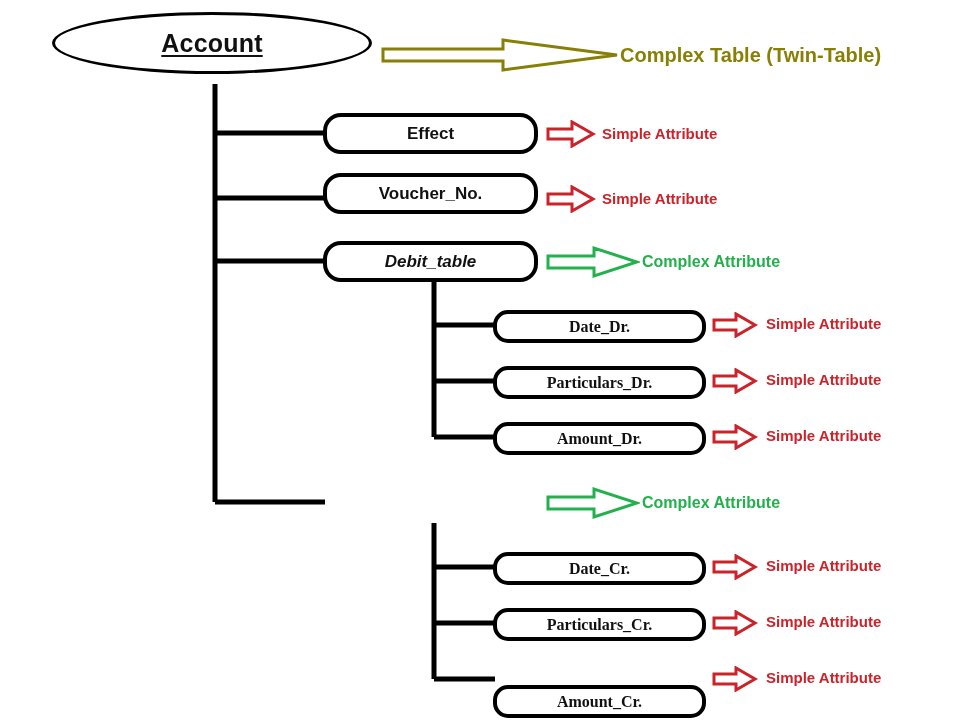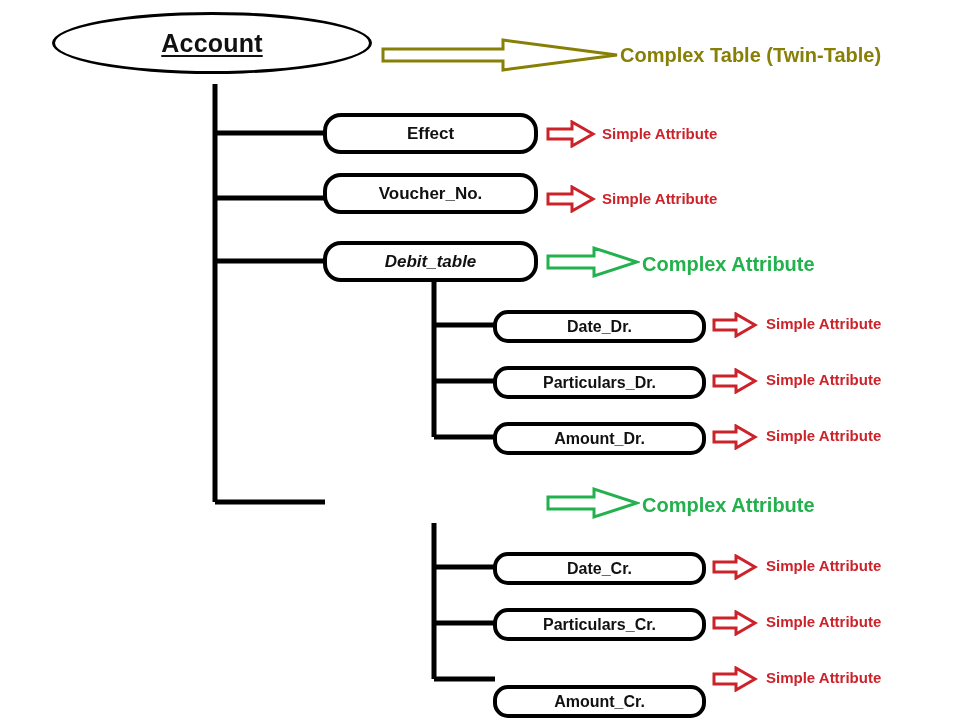--- a/index.html
+++ b/index.html
@@ -73,20 +73,21 @@
     left: 323px;
     width: 215px;
     height: 41px;
     border-radius: 18px;
   }
   .attr-box.level2 {
     left: 493px;
     width: 213px;
     height: 33px;
     border-radius: 15px;
+    font-family: Liberation Serif, serif;
   }
   .attr-label {
     color: #111111;
     font-weight: bold;
     line-height: 1;
   }
   .attr-box.level1 .attr-label {
     font-size: 17px;
   }
   .attr-box.level2 .attr-label {
@@ -98,21 +99,21 @@
     position: absolute;
     font-weight: bold;
     white-space: nowrap;
     line-height: 1;
   }
   .callout-text.twin {
     font-size: 20px;
     color: #877f06;
   }
   .callout-text.complex {
-    font-size: 20px;
+    font-size: 16px;
     color: #22b14c;
   }
   .callout-text.simple-l1 {
     font-size: 15px;
     color: #cc2229;
   }
   .callout-text.simple-l2 {
     font-size: 15px;
     color: #cc2229;
   }

